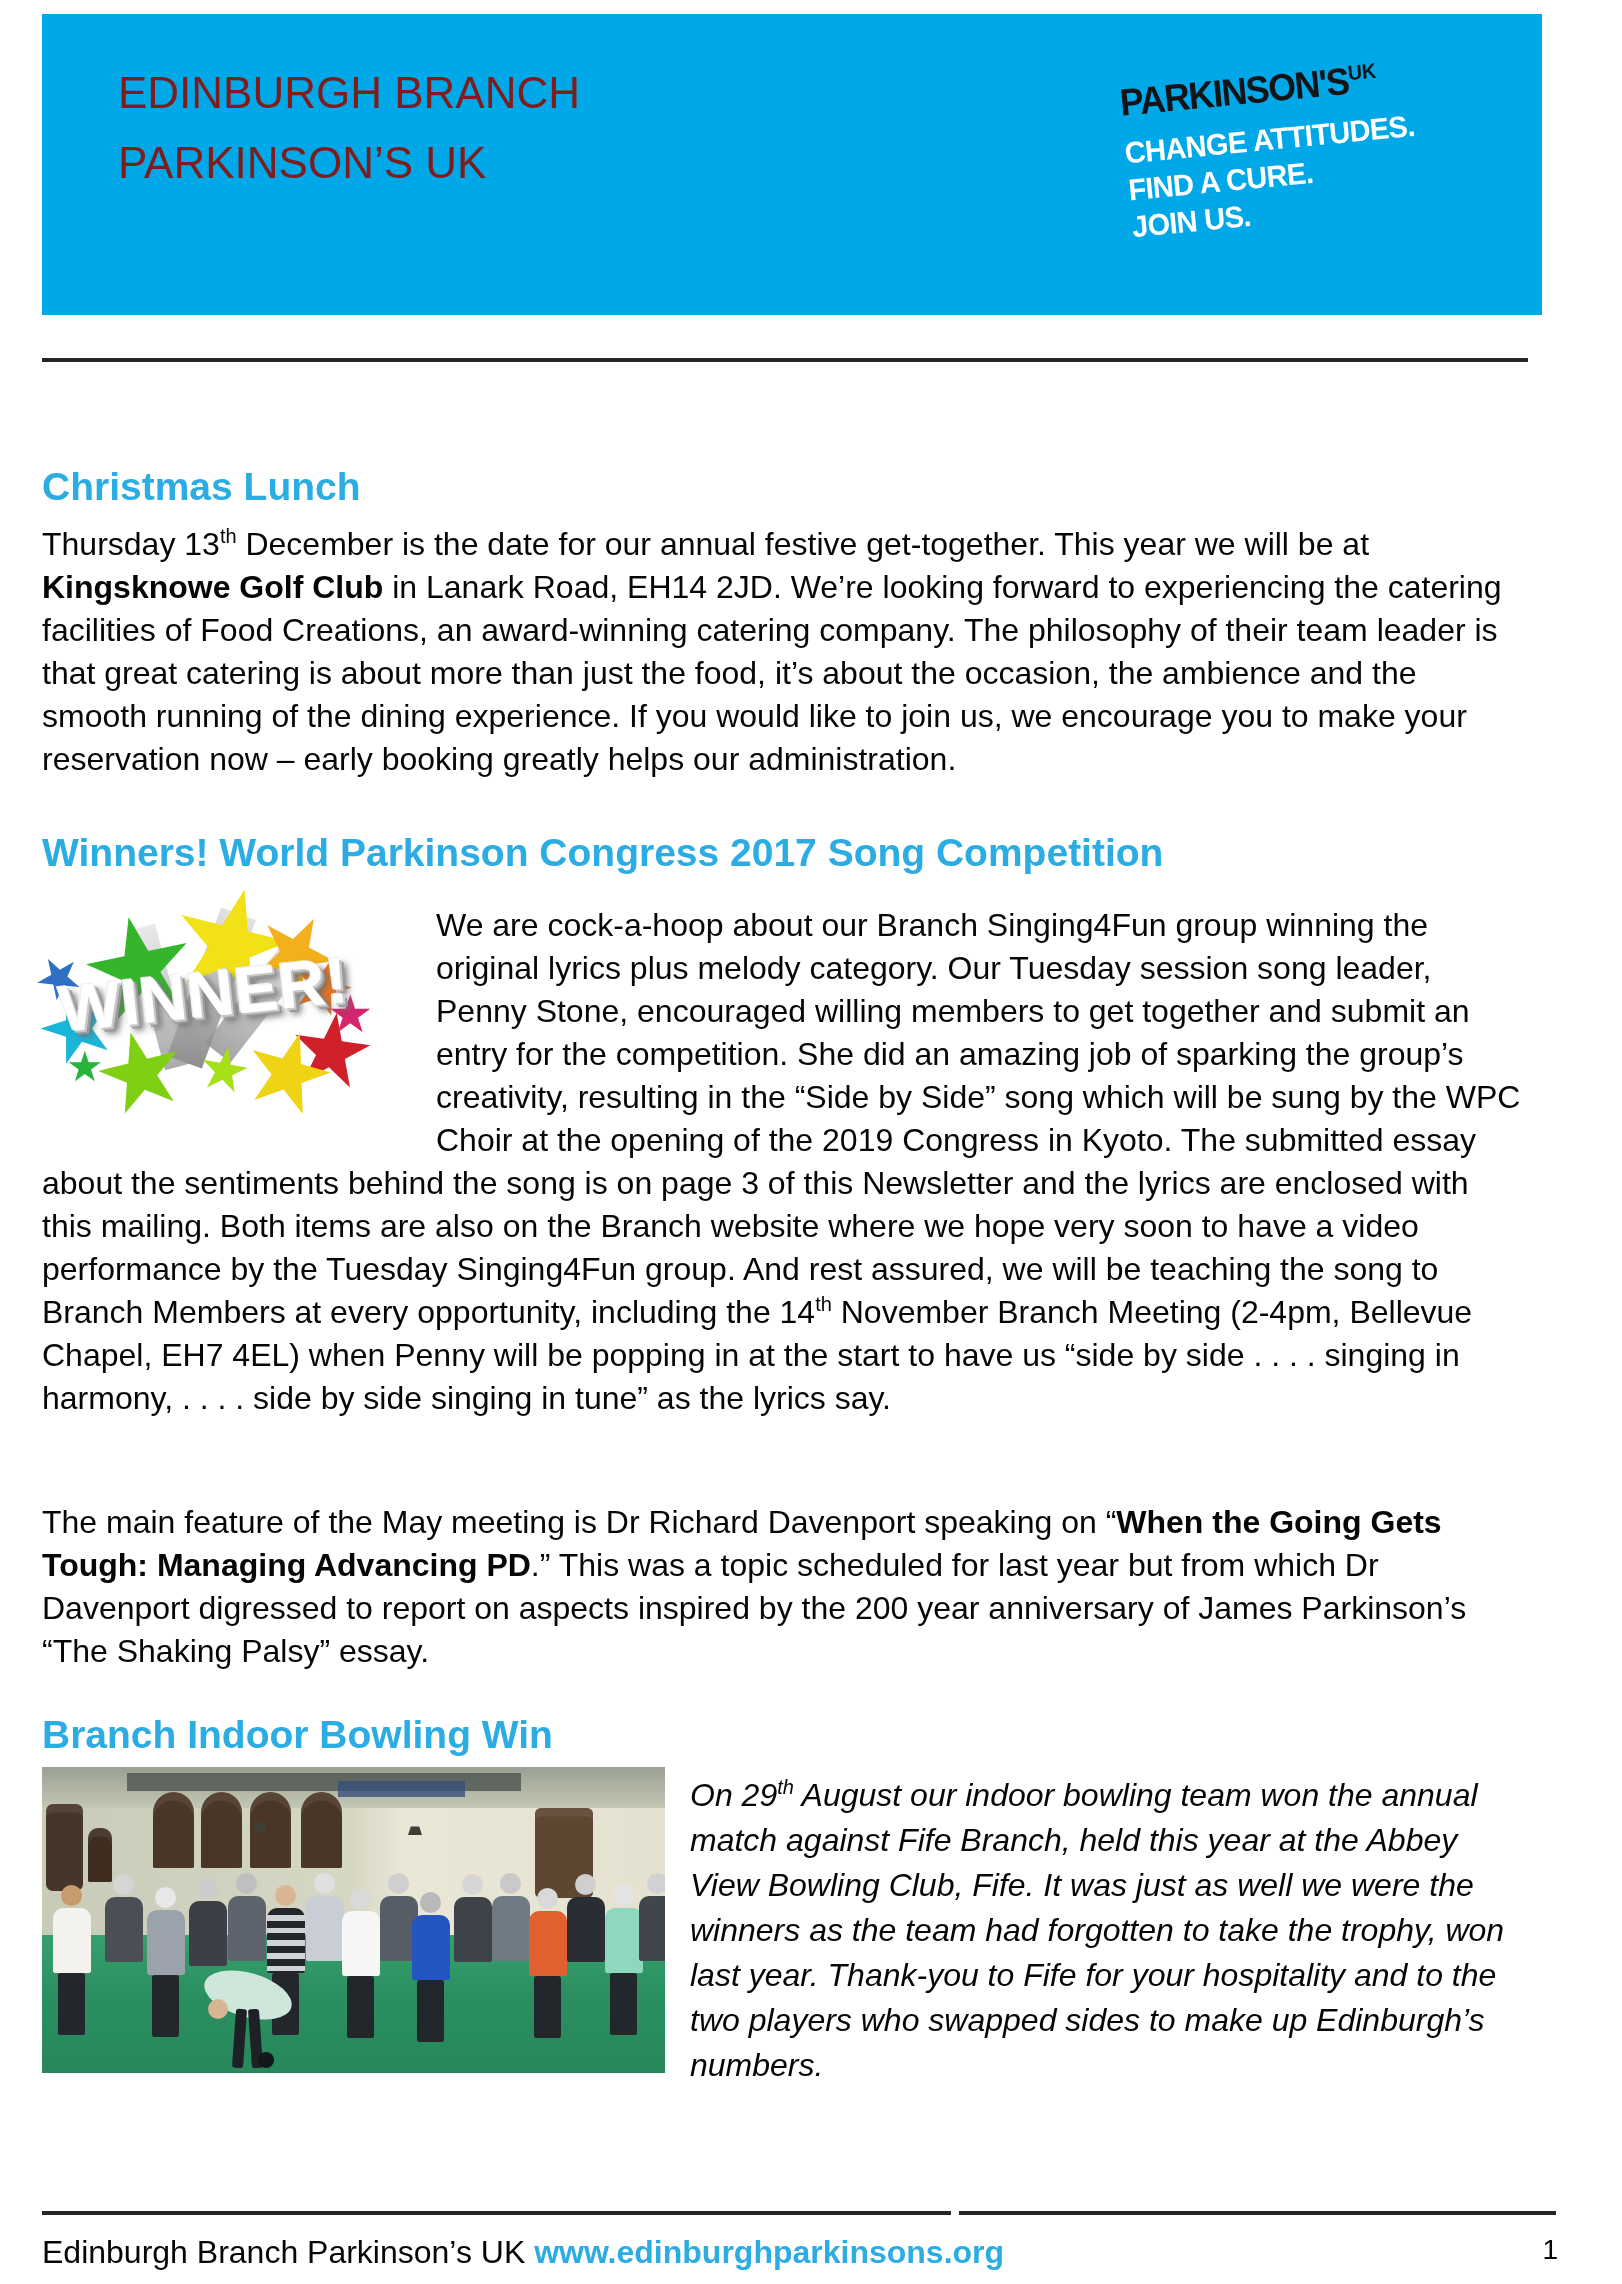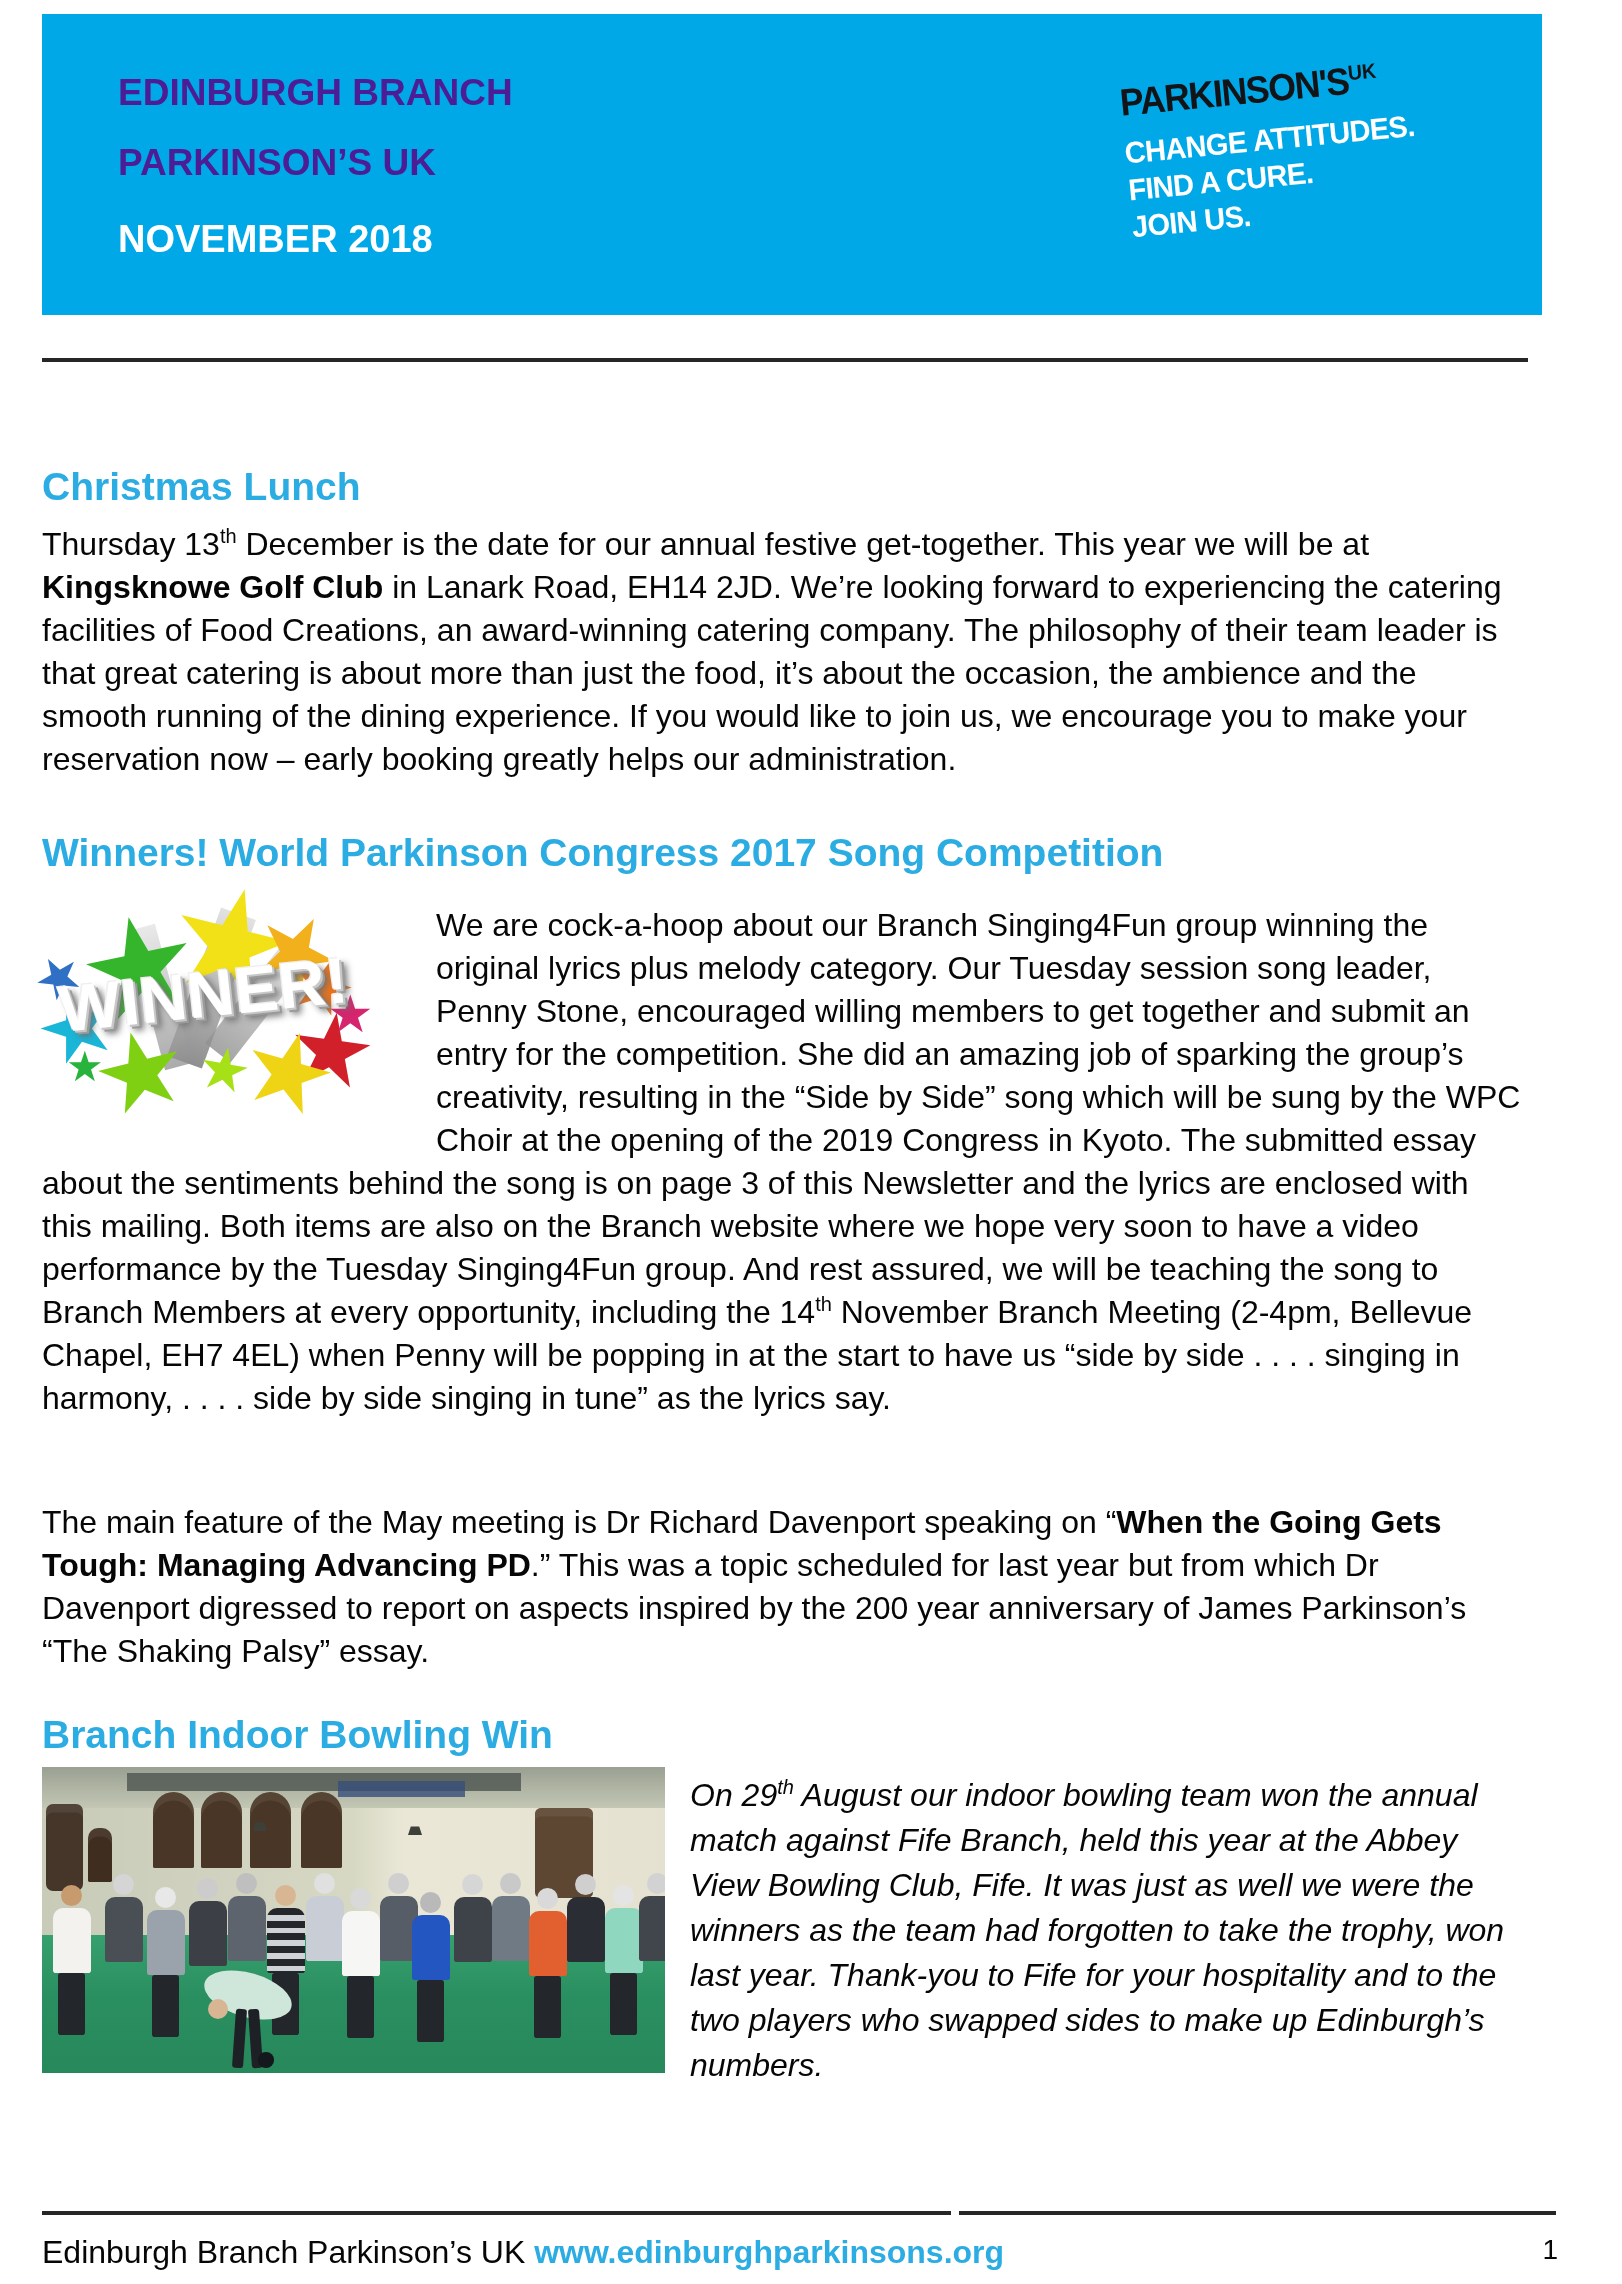--- a/index.html
+++ b/index.html
@@ -3,21 +3,21 @@
 <meta charset="utf-8">
 <style>
   html,body{margin:0;padding:0;background:#ffffff;}
   .page{
     position:relative;width:1623px;height:2284px;background:#fff;
     font-family:"Liberation Sans","DejaVu Sans",sans-serif;color:#060606;overflow:hidden;
   }
   
   .banner{position:absolute;left:42px;top:14px;width:1500px;height:301px;background:var(--banner,#00A8E8);}
   .banner-text{position:absolute;left:76px;top:44px;}
-  .banner-title{font-size:37px;font-weight:bold;line-height:70px;color:#4c1d95;letter-spacing:0;}
+  .banner-title{font-size:44px;font-weight:normal;line-height:70px;color:#7f1d1d;letter-spacing:0;}
   .banner-date{margin-top:20px;font-size:38px;font-weight:bold;color:#ffffff;}
   .logo{position:absolute;left:1076px;top:68px;transform:rotate(-5.5deg);transform-origin:left top;}
   .logo-brand{font-size:38px;font-weight:bold;color:#121417;letter-spacing:-1.4px;transform:scaleX(.94);transform-origin:left;white-space:nowrap;}
   .logo-brand sup{font-size:21px;letter-spacing:0;}
   .logo-tags{margin-top:10px;font-size:30px;font-weight:bold;color:#ffffff;line-height:37px;letter-spacing:-0.7px;transform:scaleX(.97);transform-origin:left;white-space:nowrap;}
   
   .rule{position:absolute;background:var(--rule,#262626);}
   .rule-top{left:42px;top:358px;width:1486px;height:4.2px;}
   .rule-foot-l{left:42px;top:2211px;width:909px;height:3.5px;}
   .rule-foot-r{left:959px;top:2211px;width:597px;height:3.5px;}
@@ -98,21 +98,20 @@
 <body>
 
 <div class="page">
 
   <div class="banner">
     <div class="banner-text">
       <div class="banner-title">
         <div>EDINBURGH BRANCH</div>
         <div>PARKINSON’S UK</div>
       </div>
-      <div class="banner-date">NOVEMBER 2018</div>
     </div>
     <div class="logo">
       <div class="logo-brand"><span>PARKINSON'S</span><sup>UK</sup></div>
       <div class="logo-tags">
         <div>CHANGE ATTITUDES.</div>
         <div>FIND A CURE.</div>
         <div>JOIN US.</div>
       </div>
     </div>
   </div>

